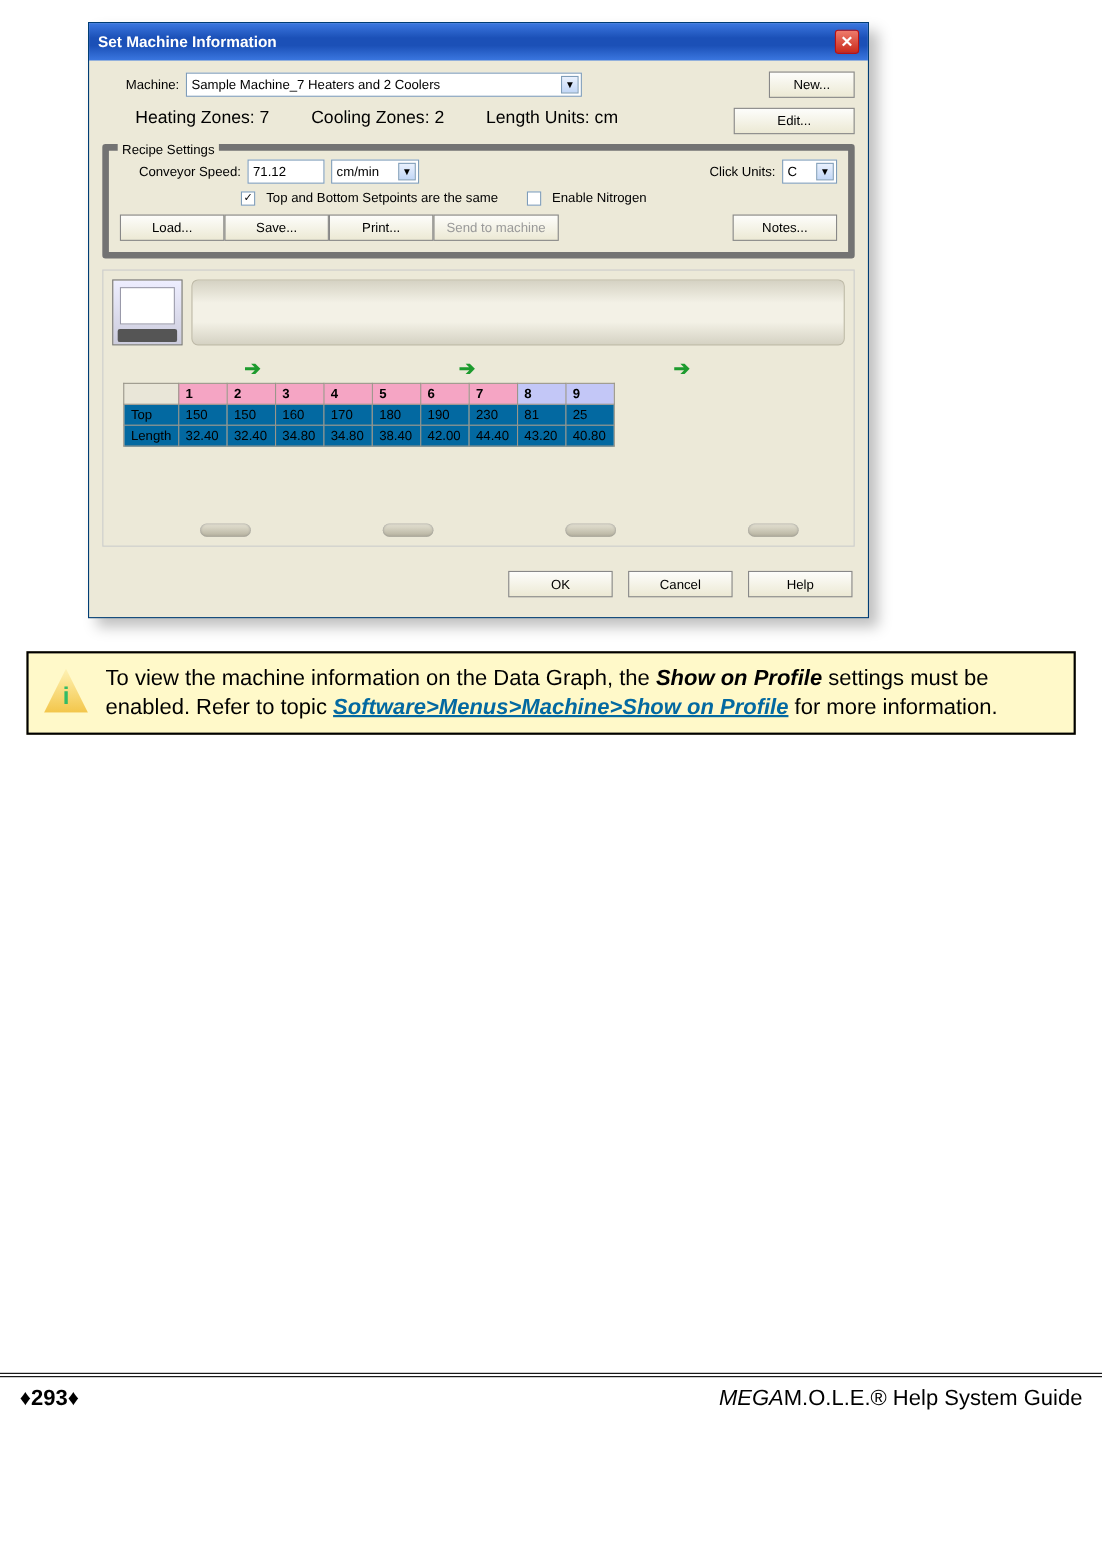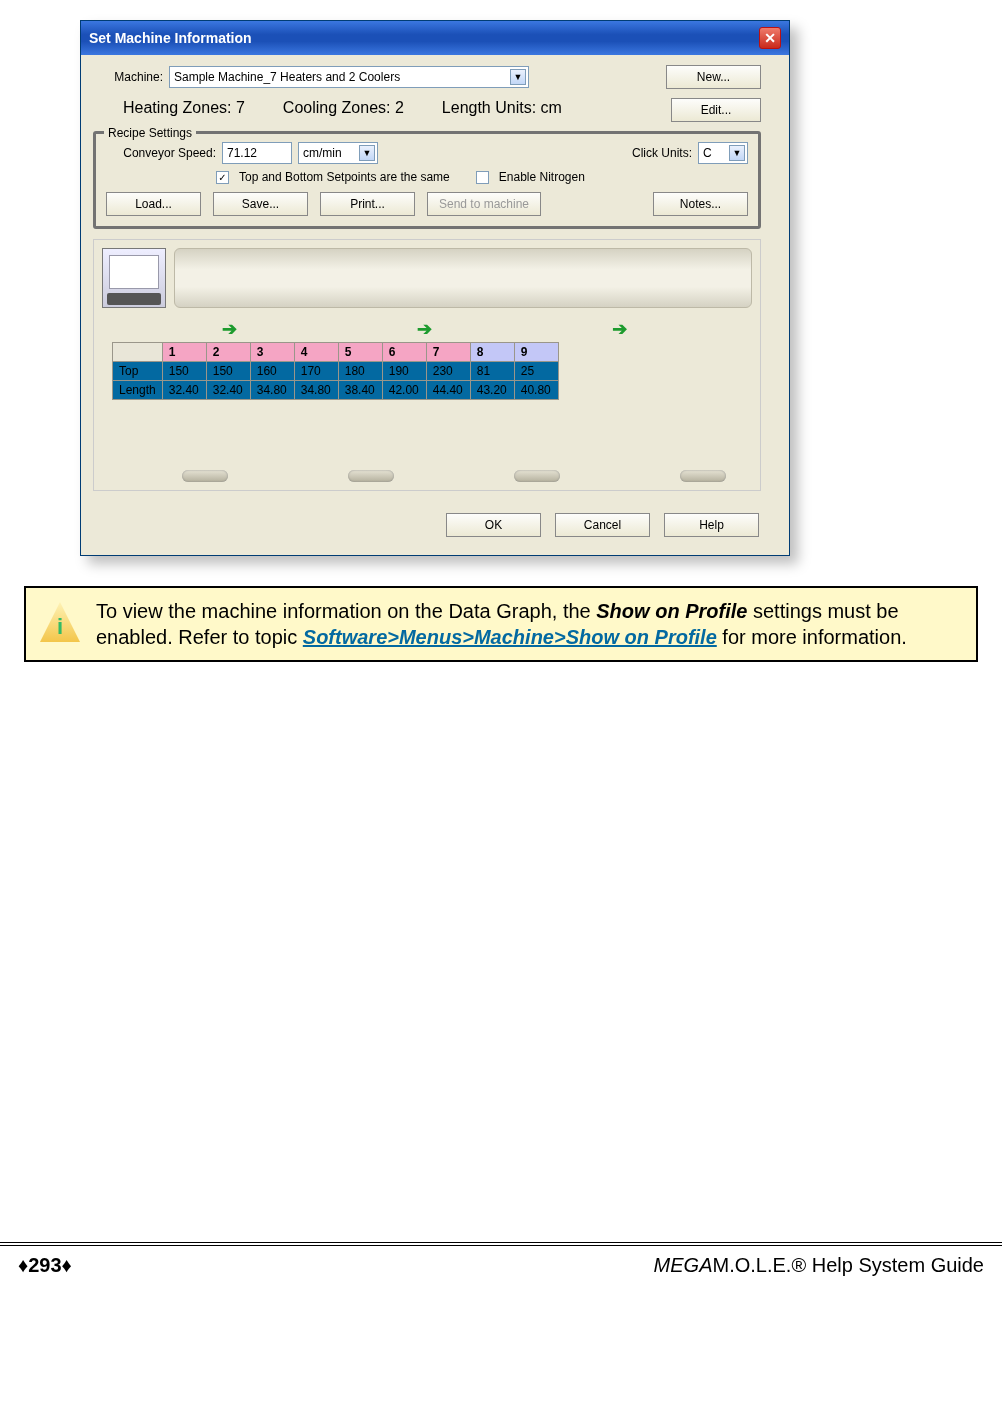--- a/index.html
+++ b/index.html
@@ -33,21 +33,21 @@
   .close-btn {
     width: 22px; height: 22px;
     background: linear-gradient(#ef7b6b,#c9291b);
     border: 1px solid #b11;
     border-radius: 3px;
     color: #fff;
     font-weight: bold;
     display: flex; align-items: center; justify-content: center;
     font-size: 14px;
   }
-  .dlg-body { padding: 10px 28px 16px 12px; font-size: 12px; color: #000; }
+  .dlg-body { padding: 10px 12px 16px 12px; font-size: 12px; color: #000; }
 
   .row { display: flex; align-items: center; gap: 6px; margin-bottom: 6px; }
   .lbl { text-align: right; }
   .inp, .sel {
     background: #fff;
     border: 1px solid #7f9db9;
     height: 22px;
     font-size: 12px;
     padding: 2px 4px;
   }
@@ -69,38 +69,38 @@
     font-size: 12px;
     display: inline-flex; align-items: center; justify-content: center;
     padding: 0 10px;
   }
   .btn.disabled { color: #999; }
   .stat-row {
     display:flex; gap:38px; margin: 4px 0 8px 30px; font-size:16px;
   }
 
   .group {
-    border: 3px solid #737373;
+    border: 6px solid #737373;
     border-radius: 3px;
     padding: 8px 10px 10px 10px;
     margin-top: 4px;
     position: relative;
   }
   .group-legend {
     position: absolute;
     top: -8px; left: 8px;
     background: #ece9d8;
     padding: 0 4px;
     font-size: 12px;
   }
   .chk {
     width:13px;height:13px;border:1px solid #7f9db9;background:#fff;
     display:inline-flex;align-items:center;justify-content:center;font-size:10px;
   }
-  .btn-row { display:flex; gap:12px; margin-top:8px; }
+  .btn-row { display:flex; margin-top:8px; }
   .btn-row .btn { flex:0 0 auto; width:95px; }
 
   
   .profile-pane {
     margin-top: 10px;
     background: #ece9d8;
     border: 1px solid #ccc;
     padding: 8px;
   }
   .profile-top { display:flex; gap:8px; }
@@ -200,30 +200,30 @@
 
       <div class="dlg-body">
 
         <div class="row">
           <span class="lbl" style="width:70px">Machine:</span>
           <div class="sel" style="width:360px">
             <span>Sample Machine_7 Heaters and 2 Coolers</span>
             <span class="sel-arrow">▼</span>
           </div>
           <span style="flex:1"></span>
-          <span class="btn" style="width:95px">New...</span>
+          <span class="btn" style="width:78px">New...</span>
         </div>
 
         <div class="row">
           <div class="stat-row" style="flex:1">
             <span>Heating Zones: 7</span>
             <span>Cooling Zones: 2</span>
             <span>Length Units: cm</span>
           </div>
-          <span class="btn" style="width:90px">Edit...</span>
+          <span class="btn" style="width:110px">Edit...</span>
         </div>
 
         <div class="group">
           <span class="group-legend">Recipe Settings</span>
 
           <div class="row">
             <span class="lbl" style="width:110px">Conveyor Speed:</span>
             <input class="inp" style="width: 70px;" value="71.12">
             <div class="sel" style="width:80px">
               <span>cm/min</span>

